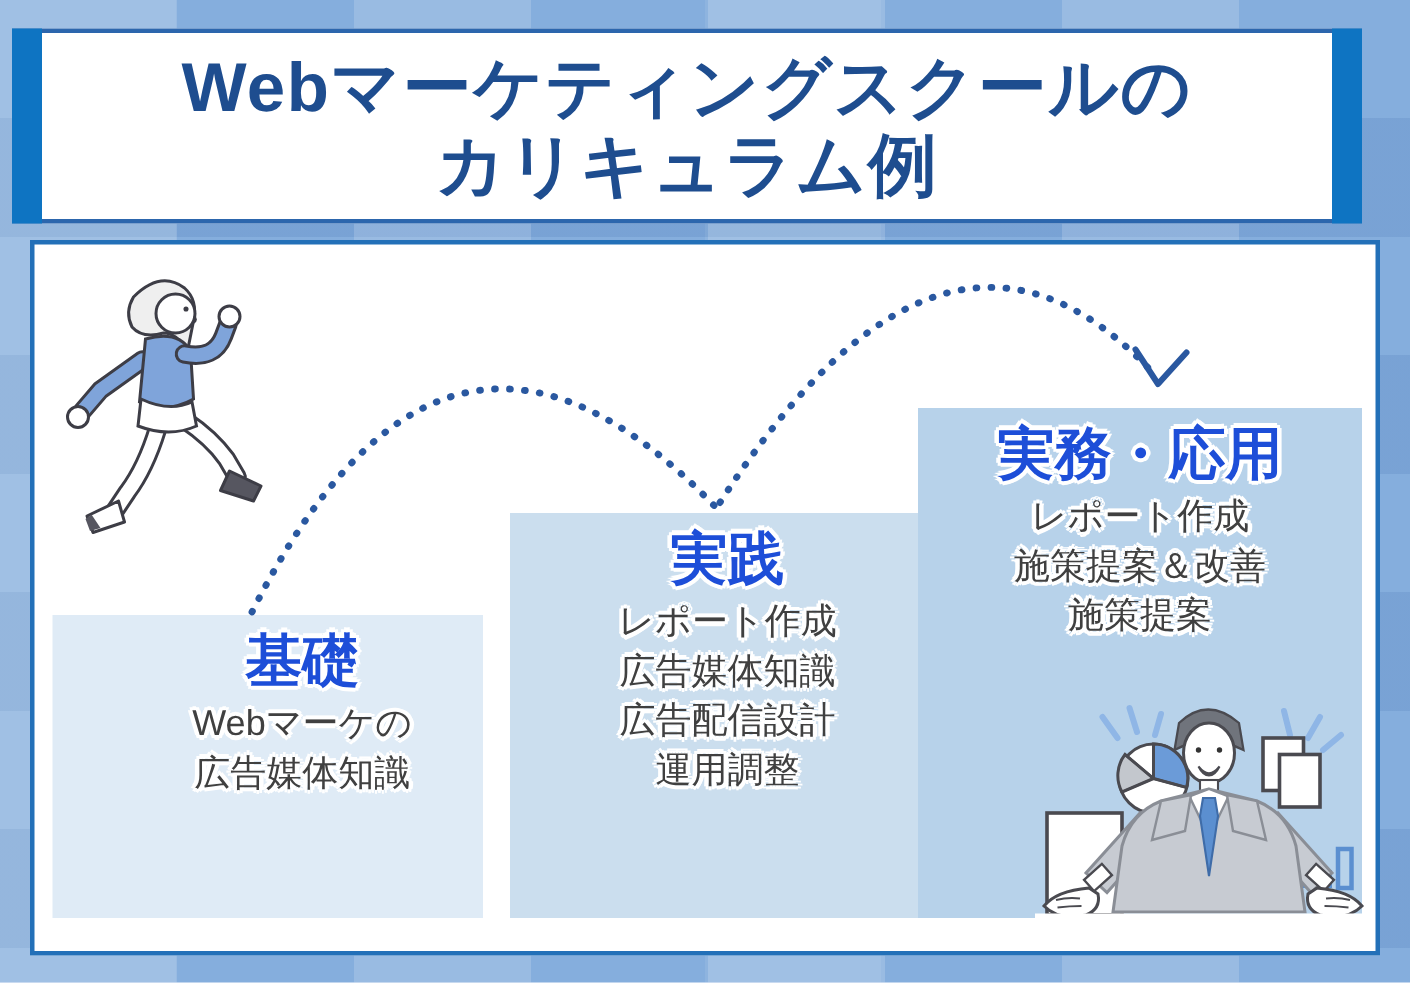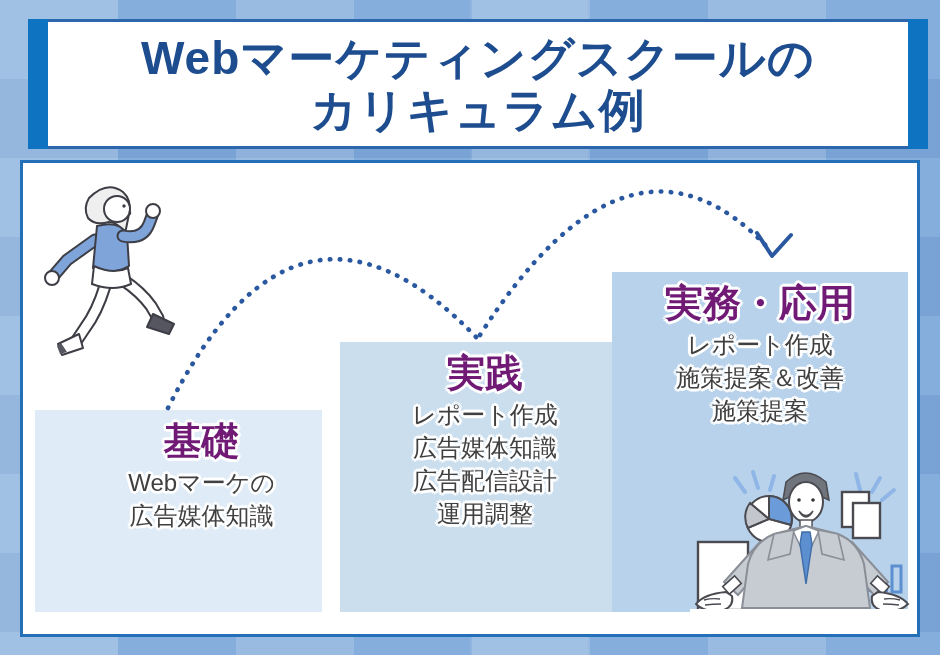--- a/index.html
+++ b/index.html
@@ -7,39 +7,39 @@
   .stage{position:relative;width:940px;height:655px;overflow:hidden;
     background-color:#85aedd;
     background-image:
       linear-gradient(90deg, rgba(255,255,255,0.16) 0 50%, rgba(255,255,255,0) 50% 100%),
       linear-gradient(0deg, rgba(38,88,160,0.13) 0 50%, rgba(0,0,0,0) 50% 100%),
       linear-gradient(90deg, rgba(255,255,255,0.07) 0 25%, rgba(0,0,0,0) 25% 100%);
     background-size:236px 236px, 316px 158px, 470px 470px;
   }
   .abs{position:absolute;}
   
-  .title-box{left:28px;top:19px;width:900px;height:130px;background:#ffffff;
+  .title-box{left:8px;top:19px;width:900px;height:130px;background:#ffffff;
     border-top:3px solid #2c66ad;border-bottom:3px solid #2c66ad;box-sizing:border-box;
     display:flex;align-items:center;justify-content:center;}
   .title-bar{position:absolute;top:-3px;bottom:-3px;width:20px;background:#0e74c2;}
   .title-bar.left{left:0;}
   .title-bar.right{right:0;}
   .title-text{text-align:center;color:#1e4d8f;font-size:46px;font-weight:800;
     line-height:1.14;letter-spacing:1px;white-space:nowrap;}
   
   .panel{left:20px;top:160px;width:900px;height:477px;background:#ffffff;
     border:3px solid #2370b8;box-sizing:border-box;}
   .panel-inner{position:absolute;left:0;top:0;width:894px;height:471px;}
   
   .step{position:absolute;box-sizing:border-box;display:flex;flex-direction:column;
     align-items:center;padding-top:8px;}
   .step1{left:12px;top:247px;width:287px;height:202px;background:#dfebf6;padding-left:46px;}
   .step2{left:317px;top:179px;width:290px;height:270px;background:#cbdeee;}
   .step3{left:589px;top:109px;width:296px;height:340px;background:#b7d2ea;}
-  .step-heading{color:#701a75;font-size:38px;font-weight:800;line-height:1.25;
+  .step-heading{color:#1d4ed8;font-size:38px;font-weight:800;line-height:1.25;
     text-shadow:-2px -2px 0 #fff,2px -2px 0 #fff,-2px 2px 0 #fff,2px 2px 0 #fff,
       -3px 0 0 #fff,3px 0 0 #fff,0 -3px 0 #fff,0 3px 0 #fff;}
   .step-line{color:#404040;font-size:24px;font-weight:400;line-height:1.38;
     text-shadow:-2px -2px 0 #fff,2px -2px 0 #fff,-2px 2px 0 #fff,2px 2px 0 #fff,
       -3px 0 0 #fff,3px 0 0 #fff,0 -3px 0 #fff,0 3px 0 #fff;}
   svg{display:block;}
 </style>
 </head>
 <body>
 

